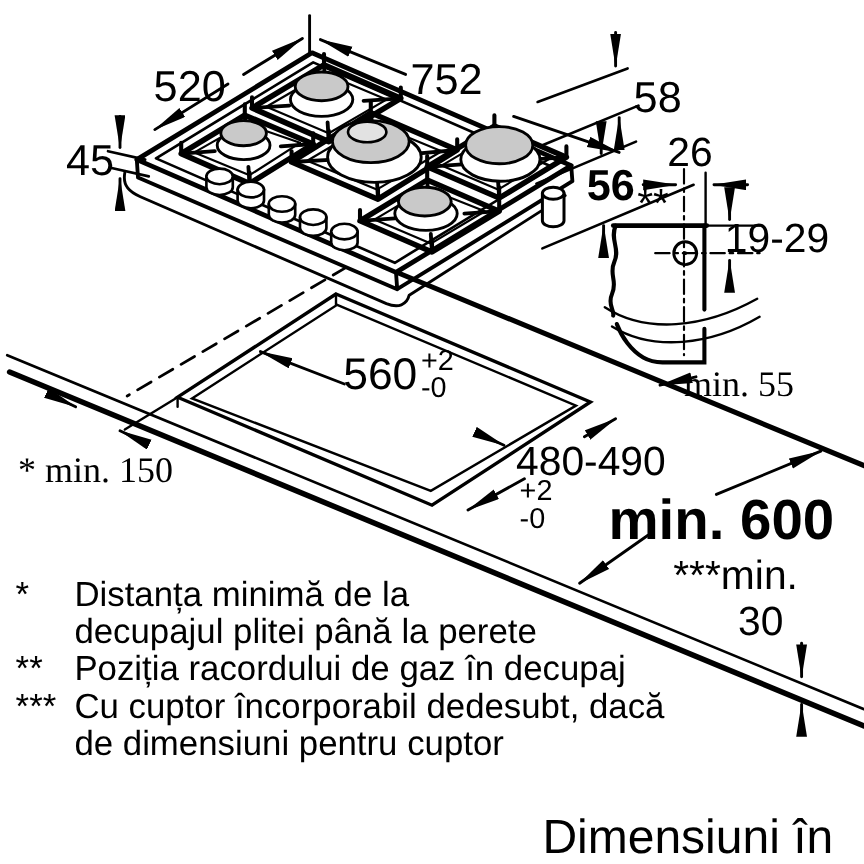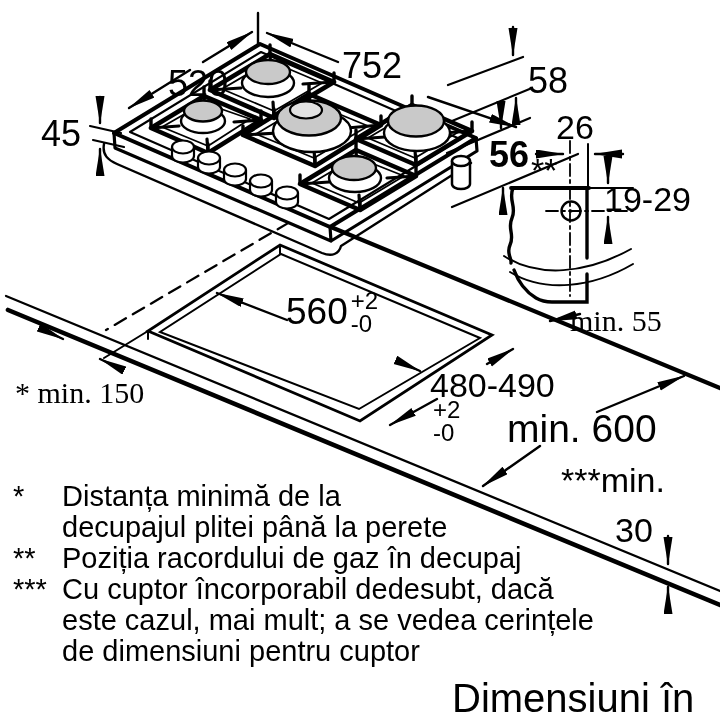--- a/index.html
+++ b/index.html
@@ -3,21 +3,21 @@
 <meta charset="utf-8">
 <style>
   html,body{margin:0;padding:0;background:#fff;}
   .stage{position:relative;width:720px;height:720px;background:#ffffff;overflow:hidden;
          font-family:"Liberation Sans", sans-serif;color:#000;}
   .stage svg{position:absolute;left:0;top:0;}
   .lbl{position:absolute;white-space:nowrap;font-size:36px;line-height:1;color:#000;
        display:flex;align-items:flex-start;}
   .lbl .tol{display:inline-flex;flex-direction:column;font-size:24px;line-height:23px;
             margin-left:3px;transform:translateY(-4px);}
-  .fs34{font-size:34px;} .fs33{font-size:30px;font-family:Liberation Serif, serif;} .fs37{font-size:37px;} .fs35{font-size:39px;}
+  .fs34{font-size:34px;} .fs33{font-size:30px;font-family:Liberation Serif, serif;} .fs37{font-size:37px;} .fs35{font-size:47px;font-weight:bold;}
   .notes{position:absolute;left:13px;top:481px;font-size:29px;line-height:31px;}
   .note-row{display:flex;}
   .note-marker{width:49px;flex:0 0 49px;}
   .units{position:absolute;left:452px;top:676px;font-size:40px;}
 </style>
 </head>
 <body>
 
 <div class="stage">
 
@@ -199,22 +199,22 @@
       <path d="M540,446 L483,486" stroke-width="2.4" marker-end="url(#arw)"></path>
     </g>
 
     <g>
       <path d="M668,536 L668,564" stroke-width="2.4" marker-end="url(#arw)"></path>
       <path d="M668,608 L668,587" stroke-width="2.4" marker-end="url(#arw)"></path>
     </g>
   </g>
 </svg>
 
-<div class="lbl" style="left:128px;top:66px;margin-left:40px;">520</div>
-<div class="lbl" style="left:41px;top:116px;">45</div>
+<div class="lbl" style="left:128px;top:54px;">520</div>
+<div class="lbl" style="left:55px;top:116px;">45</div>
 <div class="lbl" style="left:342px;top:48px;">752</div>
 <div class="lbl" style="left:528px;top:63px;">58</div>
 <div class="lbl" style="left:489px;top:137px;font-weight:bold;">56</div>
 <div class="lbl fs34" style="left:556px;top:110px;">26</div>
 <div class="lbl fs34" style="left:531px;top:153px;">**</div>
 <div class="lbl fs34" style="left:604px;top:182px;">19-29</div>
 <div class="lbl fs33" style="left:570px;top:306px;">min. 55</div>
 
 <div class="lbl fs37" style="left:286px;top:293px;">
   <span>560</span>
@@ -235,44 +235,40 @@
 <div class="lbl fs35" style="left:507px;top:409px;">min. 600</div>
 
 <div class="lbl fs33" style="left:15px;top:378px;">
   <span>*</span>&nbsp;<span>min. 150</span>
 </div>
 
 <div class="lbl fs34" style="left:561px;top:463px;">
   <span>***</span>
       <span>min.</span>
 </div>
-<div class="lbl fs34" style="left:615px;top:501px;margin-top:12px;">30</div>
+<div class="lbl fs34" style="left:615px;top:501px;">30</div>
 
 <div class="notes">
   <div class="note-row">
     <span class="note-marker">*</span>
     <span>Distanța minimă de la</span>
   </div>
   <div class="note-row">
     <span class="note-marker"></span>
     <span>decupajul plitei până la perete</span>
   </div>
   <div class="note-row">
     <span class="note-marker">**</span>
     <span>Poziția racordului de gaz în decupaj</span>
   </div>
   <div class="note-row">
     <span class="note-marker">***</span>
     <span>Cu cuptor încorporabil dedesubt, dacă</span>
   </div>
   <div class="note-row">
     <span class="note-marker"></span>
-    <span>este cazul, mai mult; a se vedea cerințele</span>
-  </div>
-  <div class="note-row">
-    <span class="note-marker"></span>
     <span>de dimensiuni pentru cuptor</span>
   </div>
 </div>
 
 <div class="units">Dimensiuni în mm</div>
 
 </div>
 
 </body></html>

